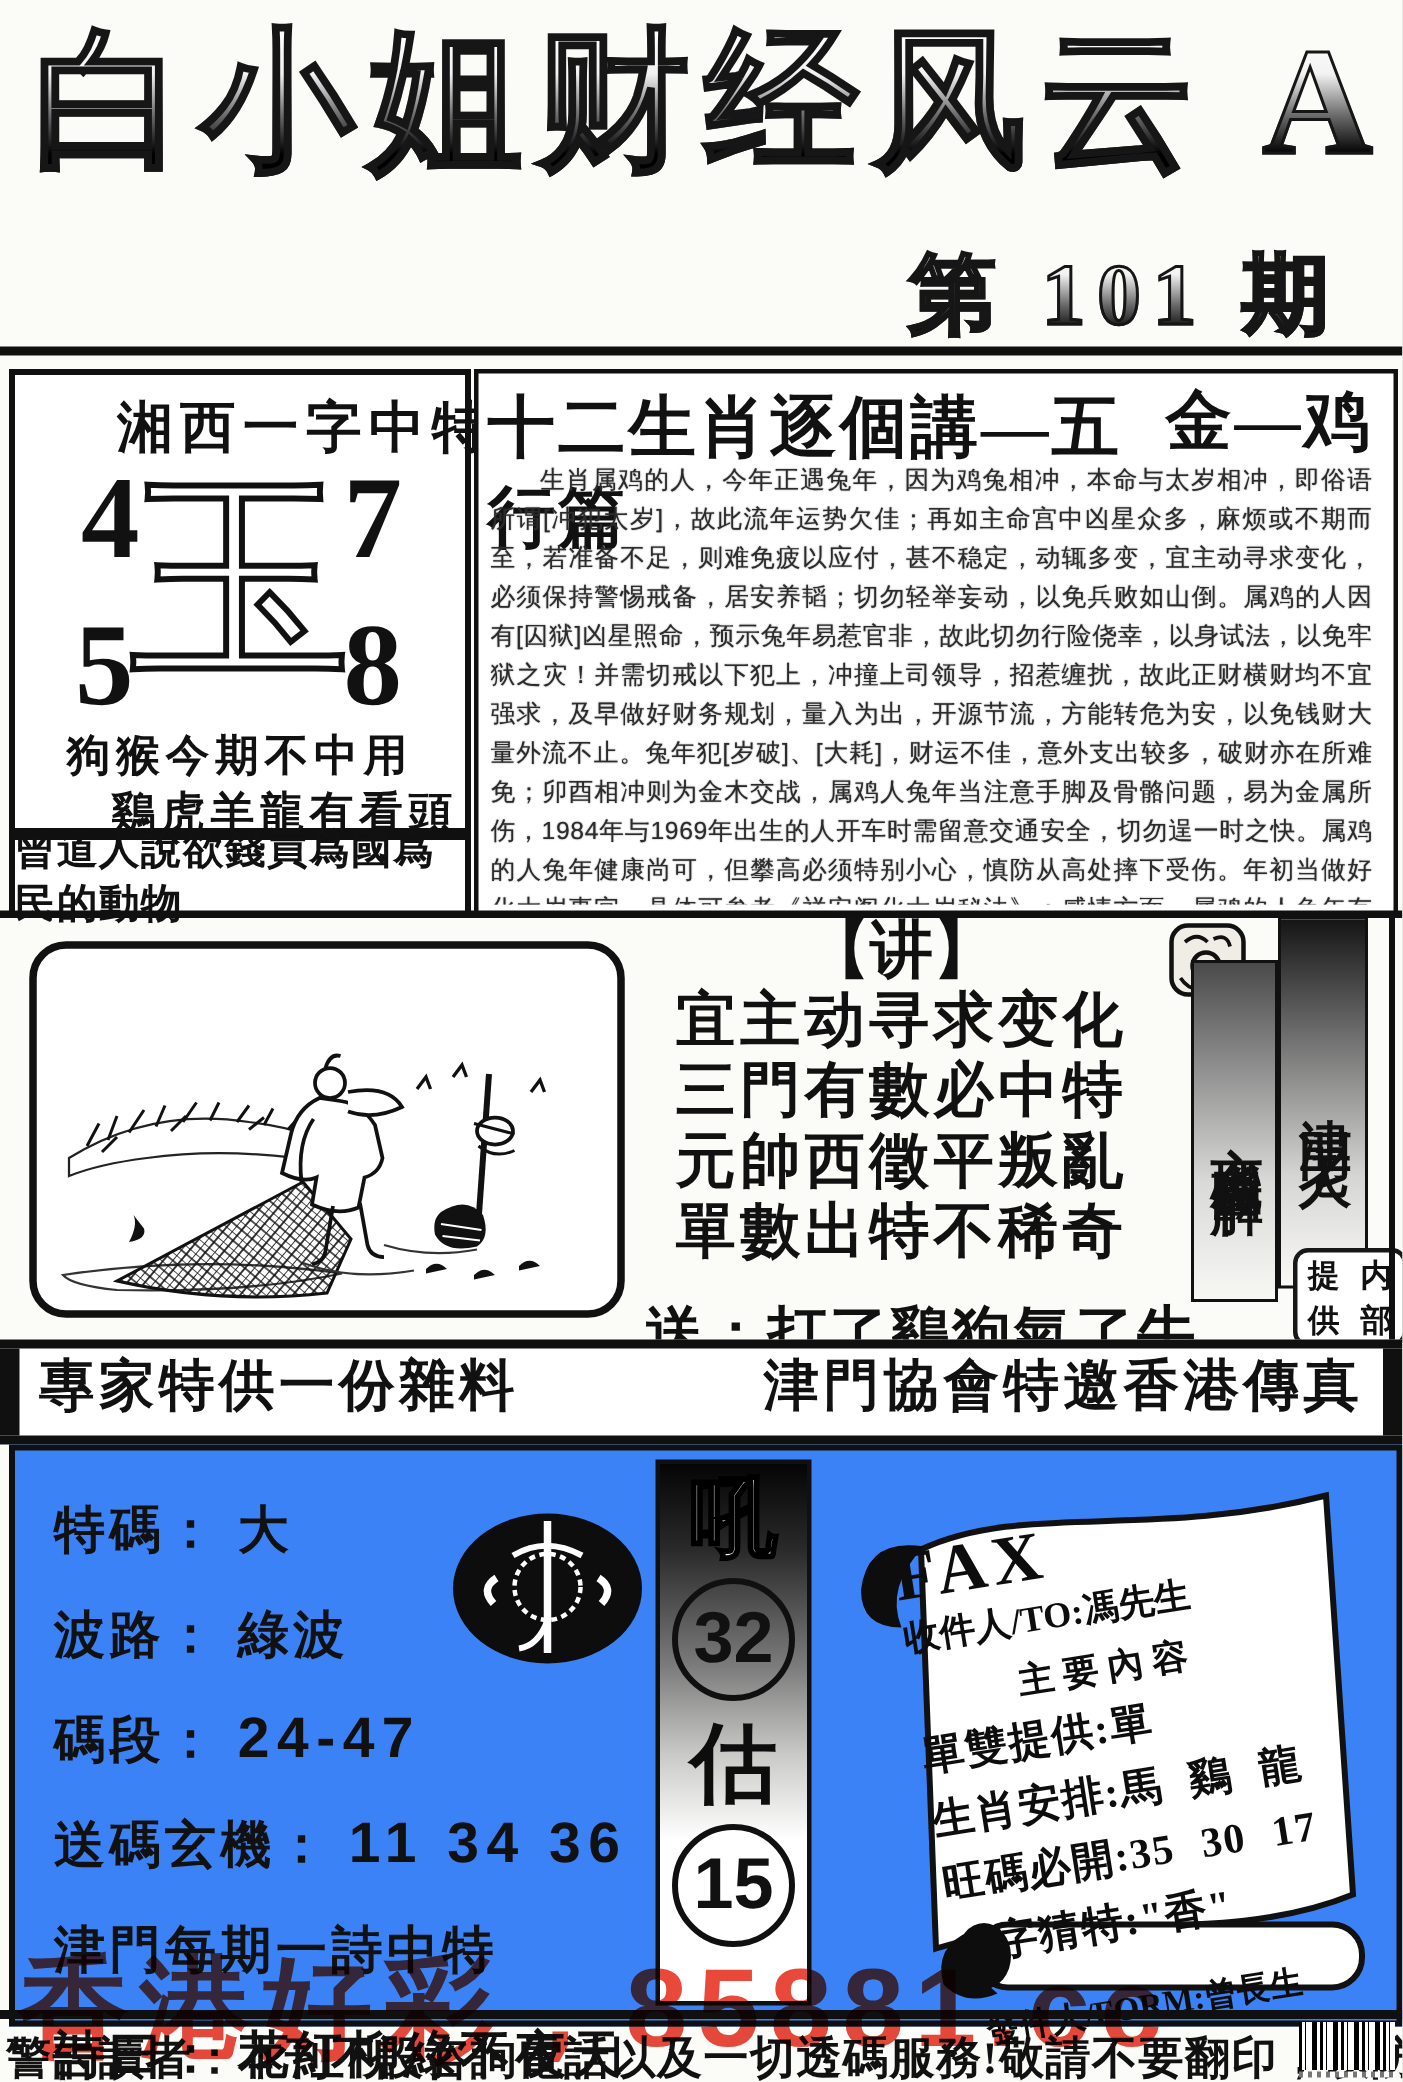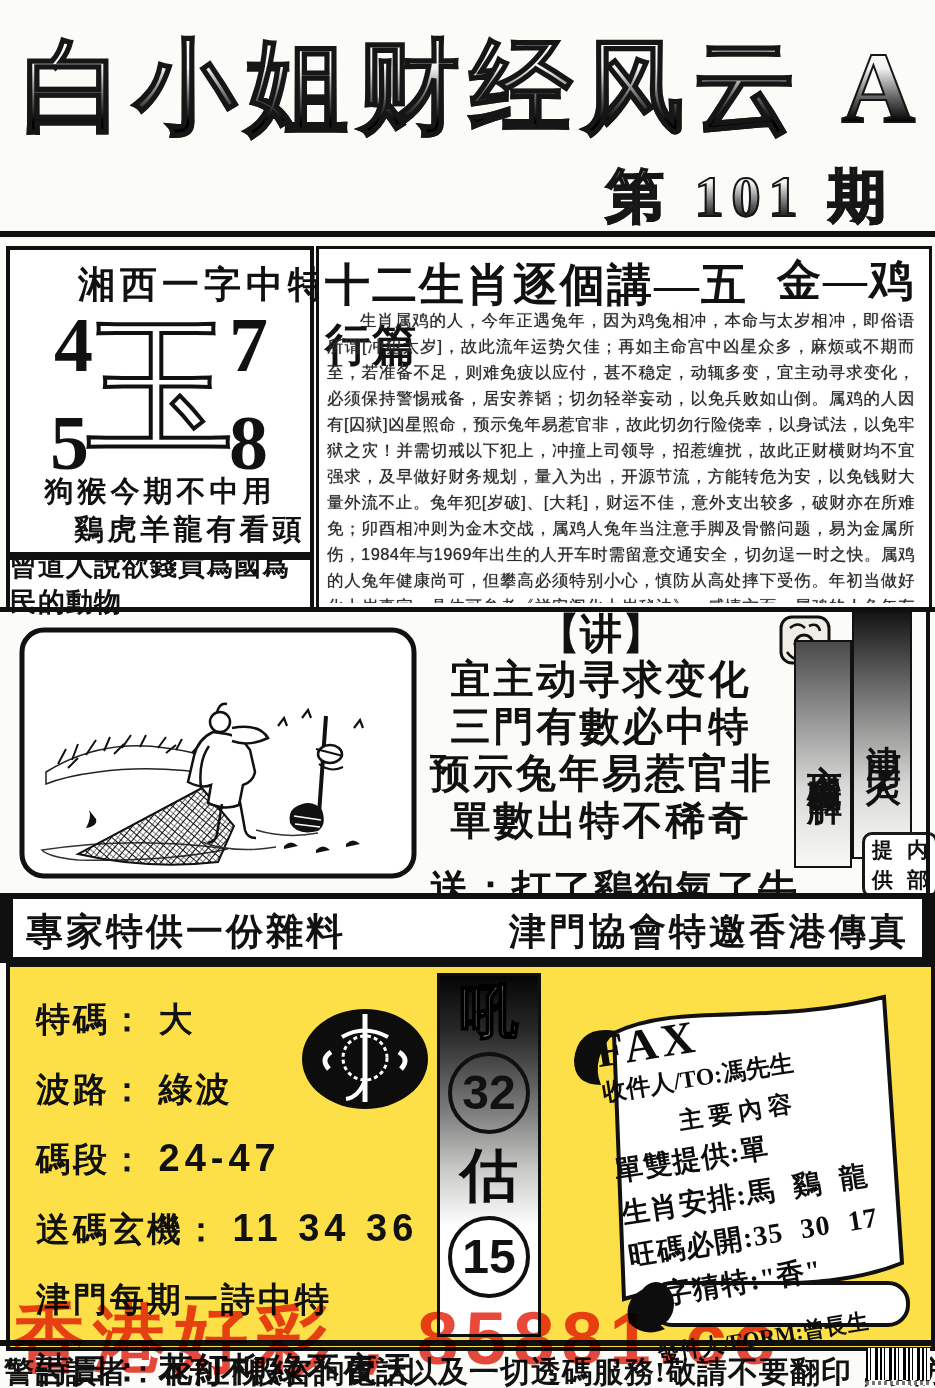--- a/index.html
+++ b/index.html
@@ -7,36 +7,36 @@
         overflow:hidden;font-family:"Liberation Sans","DejaVu Sans",sans-serif;color:#111;}
   .abs{position:absolute;}
 
   
   .gtx{font-family:"Liberation Serif","DejaVu Serif",serif;font-weight:bold;
        background:linear-gradient(180deg,#ffffff 6%,#f2f2f2 32%,#6a6a6a 58%,#000 82%);
        -webkit-background-clip:text;background-clip:text;color:transparent;
        -webkit-text-stroke:2px #161616;}
   @supports not (-webkit-background-clip: text){ .gtx{color:#111;-webkit-text-stroke:0;} }
 
-  .masthead{left:22px;top:34px;width:905px;font-size:102px;line-height:1.05;
+  .masthead{left:22px;top:15px;width:905px;font-size:102px;line-height:1.05;
             letter-spacing:10px;white-space:nowrap;}
   .issue{left:575px;top:158px;width:350px;font-size:58px;letter-spacing:8px;text-align:center;}
   .rule{left:0;width:935px;background:#101010;}
 
   
   .pick-box{left:6px;top:246px;width:300px;height:302px;border:4px solid #101010;background:#fff;}
   .pick-title{left:0;top:10px;width:100%;text-align:center;font-size:37px;font-weight:bold;
               letter-spacing:5px;font-family:"Liberation Serif",serif;padding-left:44px;}
   .corner-num{font-family:"Liberation Serif","DejaVu Serif",serif;font-weight:bold;
               font-size:78px;line-height:1;}
   .jade{left:50%;top:64px;transform:translateX(-50%);font-size:148px;line-height:1;
         font-family:"Liberation Serif",serif;color:#fff;-webkit-text-stroke:4px #111;}
   @supports not (-webkit-text-stroke: 4px #111){ .jade{color:#111;} }
   .pick-line{left:0;width:100%;text-align:center;font-size:29px;font-weight:bold;
-             letter-spacing:4px;font-family:Liberation Serif, serif;}
+             letter-spacing:4px;font-family:Liberation Serif, serif;margin-top:12px;}
   .zeng-box{left:6px;top:556px;width:300px;height:48px;border:4px solid #101010;background:#fff;
             display:flex;align-items:center;justify-content:center;font-size:27px;font-weight:bold;
             font-family:"Liberation Serif",serif;letter-spacing:1px;}
 
   
   .article-box{left:316px;top:246px;width:610px;height:360px;border:3px solid #101010;background:#fff;}
   .article-head{left:6px;top:6px;width:440px;font-size:45px;font-weight:bold;letter-spacing:2px;
                 font-family:"Liberation Serif",serif;}
   .article-tag{right:14px;top:2px;font-size:44px;font-weight:900;letter-spacing:2px;
                font-family:"Liberation Serif",serif;}
@@ -59,28 +59,28 @@
           background:linear-gradient(180deg,#4a4a4a 0%,#8c8c8c 30%,#d9d9d7 65%,#f7f7f4 100%);}
   .strip-outer{left:852px;top:611px;width:56px;height:244px;
           background:linear-gradient(180deg,#151515 0%,#6f6f6f 32%,#d5d5d3 70%,#faf9f6 100%);}
   .stamp{left:862px;top:832px;width:70px;height:60px;border:3px solid #181818;border-radius:10px;
          background:#fff;display:grid;grid-template-columns:1fr 1fr;align-items:center;
          justify-items:center;font-size:21px;font-weight:bold;font-family:"Liberation Serif",serif;}
   .edge-line{left:926px;top:610px;width:4px;height:284px;background:#101010;}
 
   
   .band{left:0;top:893px;width:935px;height:70px;background:#fff;border-top:6px solid #101010;
-        border-bottom:6px solid #101010;display:flex;align-items:flex-end;justify-content:space-between;
+        border-bottom:6px solid #101010;display:flex;align-items:flex-start;justify-content:space-between;
         padding:0 26px;box-sizing:border-box;font-size:37px;font-weight:bold;
         font-family:"Liberation Serif",serif;letter-spacing:3px;}
   .band::before,.band::after{content:"";position:absolute;top:0;bottom:0;width:13px;background:#101010;}
   .band::before{left:0;} .band::after{right:0;}
 
   
-  .bottom-box{left:6px;top:963px;width:921px;height:380px;border:4px solid #101010;background:#fde047;}
+  .bottom-box{left:6px;top:963px;width:921px;height:380px;border:4px solid #101010;background:#3b82f6;}
   .tips{left:26px;top:30px;display:flex;flex-direction:column;gap:24px;
         font-family:"Liberation Serif",serif;font-weight:bold;}
   .tip-line{font-size:34px;letter-spacing:3px;white-space:nowrap;}
   .tip-num{font-family:"Liberation Sans",sans-serif;font-size:38px;letter-spacing:5px;}
   .turtle-logo{left:290px;top:40px;width:130px;height:104px;}
 
   .shout-strip{left:427px;top:6px;width:104px;height:364px;border:3px solid #101010;
         background:linear-gradient(180deg,#050505 0%,#2a2a2a 16%,#7d7d7d 38%,#c9c9c7 54%,#ffffff 70%);
         display:flex;flex-direction:column;align-items:center;box-sizing:border-box;}
   .shout-char{font-size:58px;font-weight:900;font-family:"Liberation Serif",serif;line-height:1.1;}
@@ -167,21 +167,21 @@
       <path d="M278 194 l27 4 M279 202 l25 3" stroke="#fff" stroke-width="1.5"></path>
       <path d="M262 104 l6 -8 3 8 M286 96 l6 -8 3 8 M338 106 l6 -8 3 8" stroke="#111" stroke-width="2.2" fill="none"></path>
       <path d="M268 224 q7 -7 14 0 l-14 3 z M300 228 q7 -7 14 0 l-14 3 z M330 222 q7 -7 14 0 l-14 3 z" fill="#111"></path>
     </svg>
   </div>
 
   <div class="abs poem">
     <div class="poem-head">【讲】</div>
     <div class="poem-line">宜主动寻求变化</div>
     <div class="poem-line">三門有數必中特</div>
-    <div class="poem-line">预示兔年易惹官非</div>
+    <div class="poem-line">元帥西徵平叛亂</div>
     <div class="poem-line">單數出特不稀奇</div>
     <div class="poem-gift">送：打了鷄狗氣了牛</div>
   </div>
 
   <div class="abs seal-icon">
     <svg width="54" height="54" viewBox="0 0 54 54">
       <rect x="3" y="3" width="48" height="46" rx="11" fill="#efede6" stroke="#111" stroke-width="3"></rect>
       <path d="M12 14 q8 -7 15 0 M31 12 q9 -4 11 5" stroke="#111" stroke-width="2.5" fill="none"></path>
       <circle cx="26" cy="30" r="9" fill="none" stroke="#111" stroke-width="3"></circle>
       <circle cx="26" cy="30" r="3" fill="#111"></circle>

